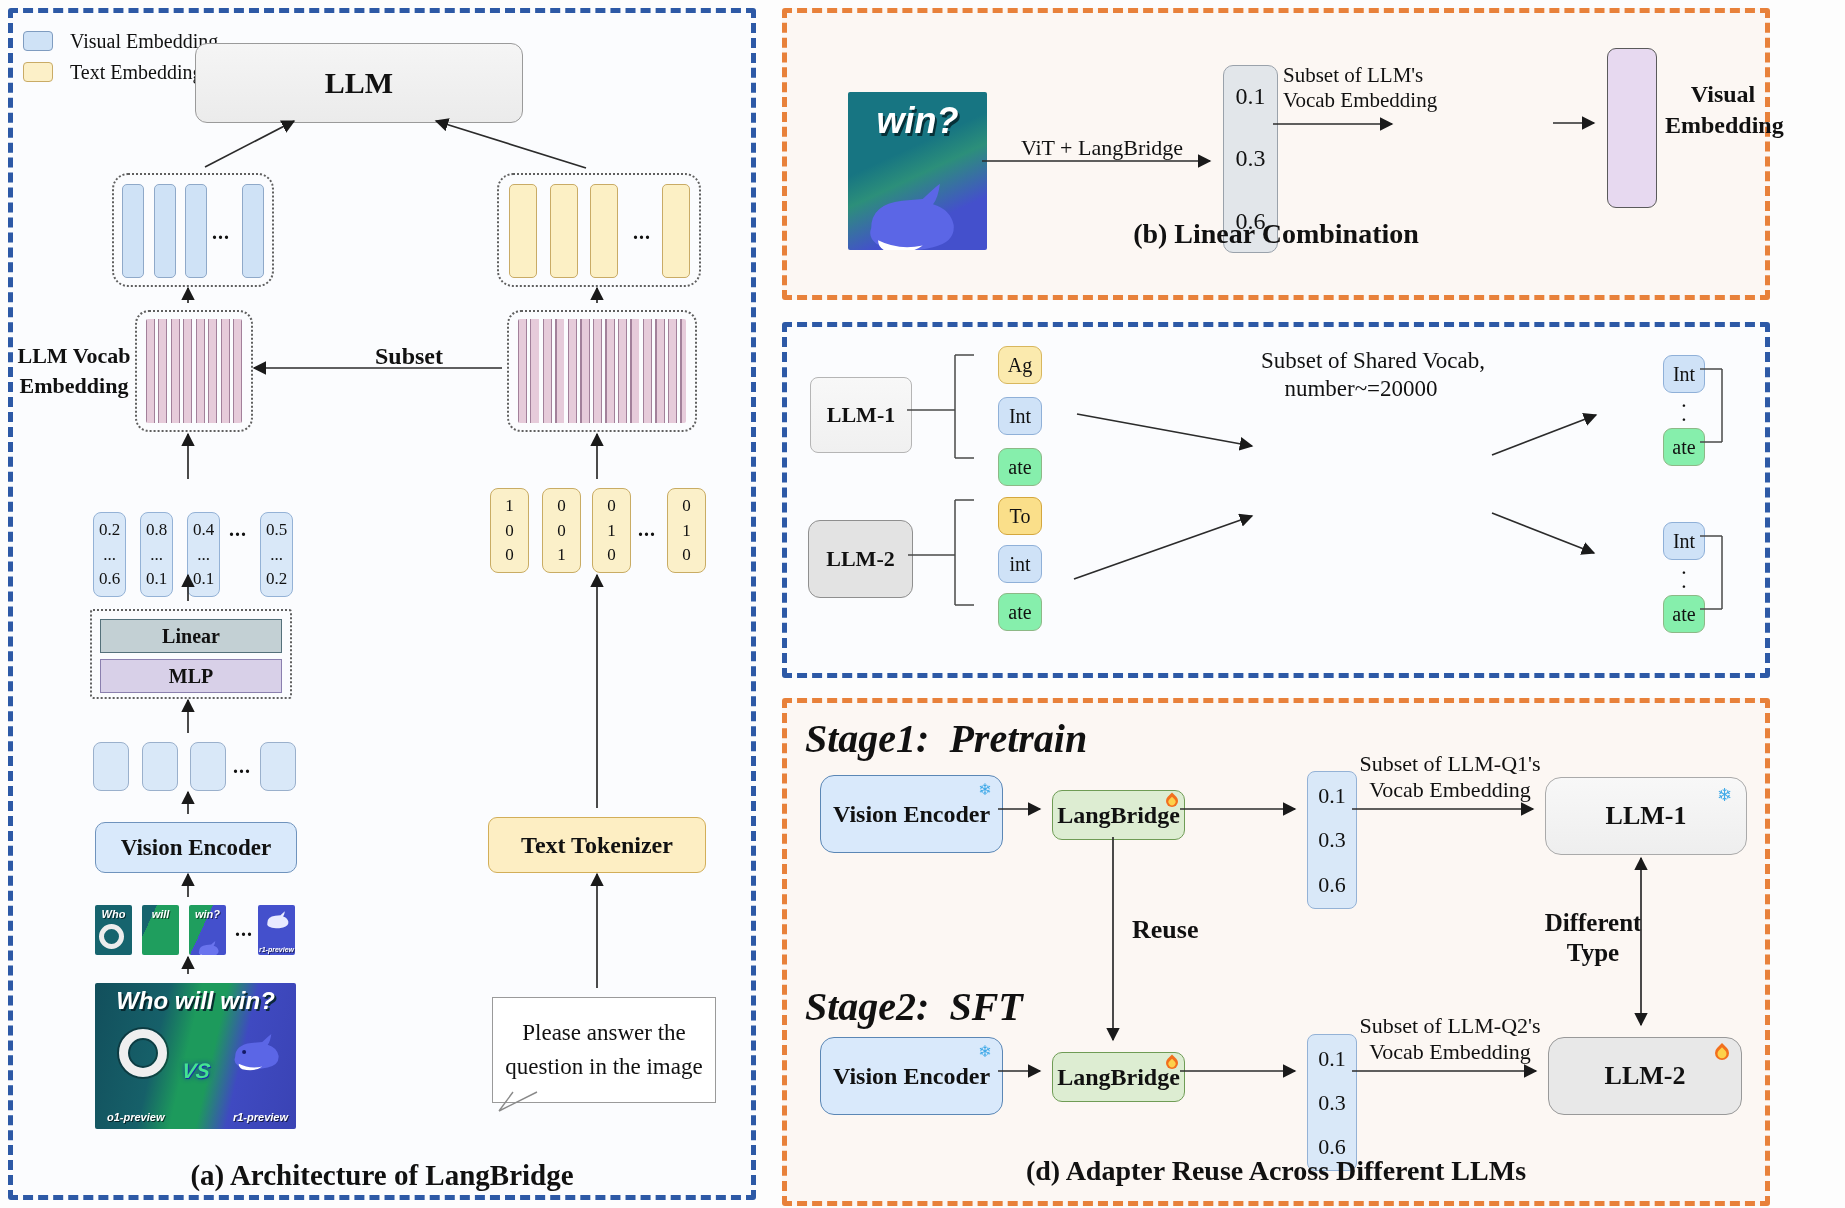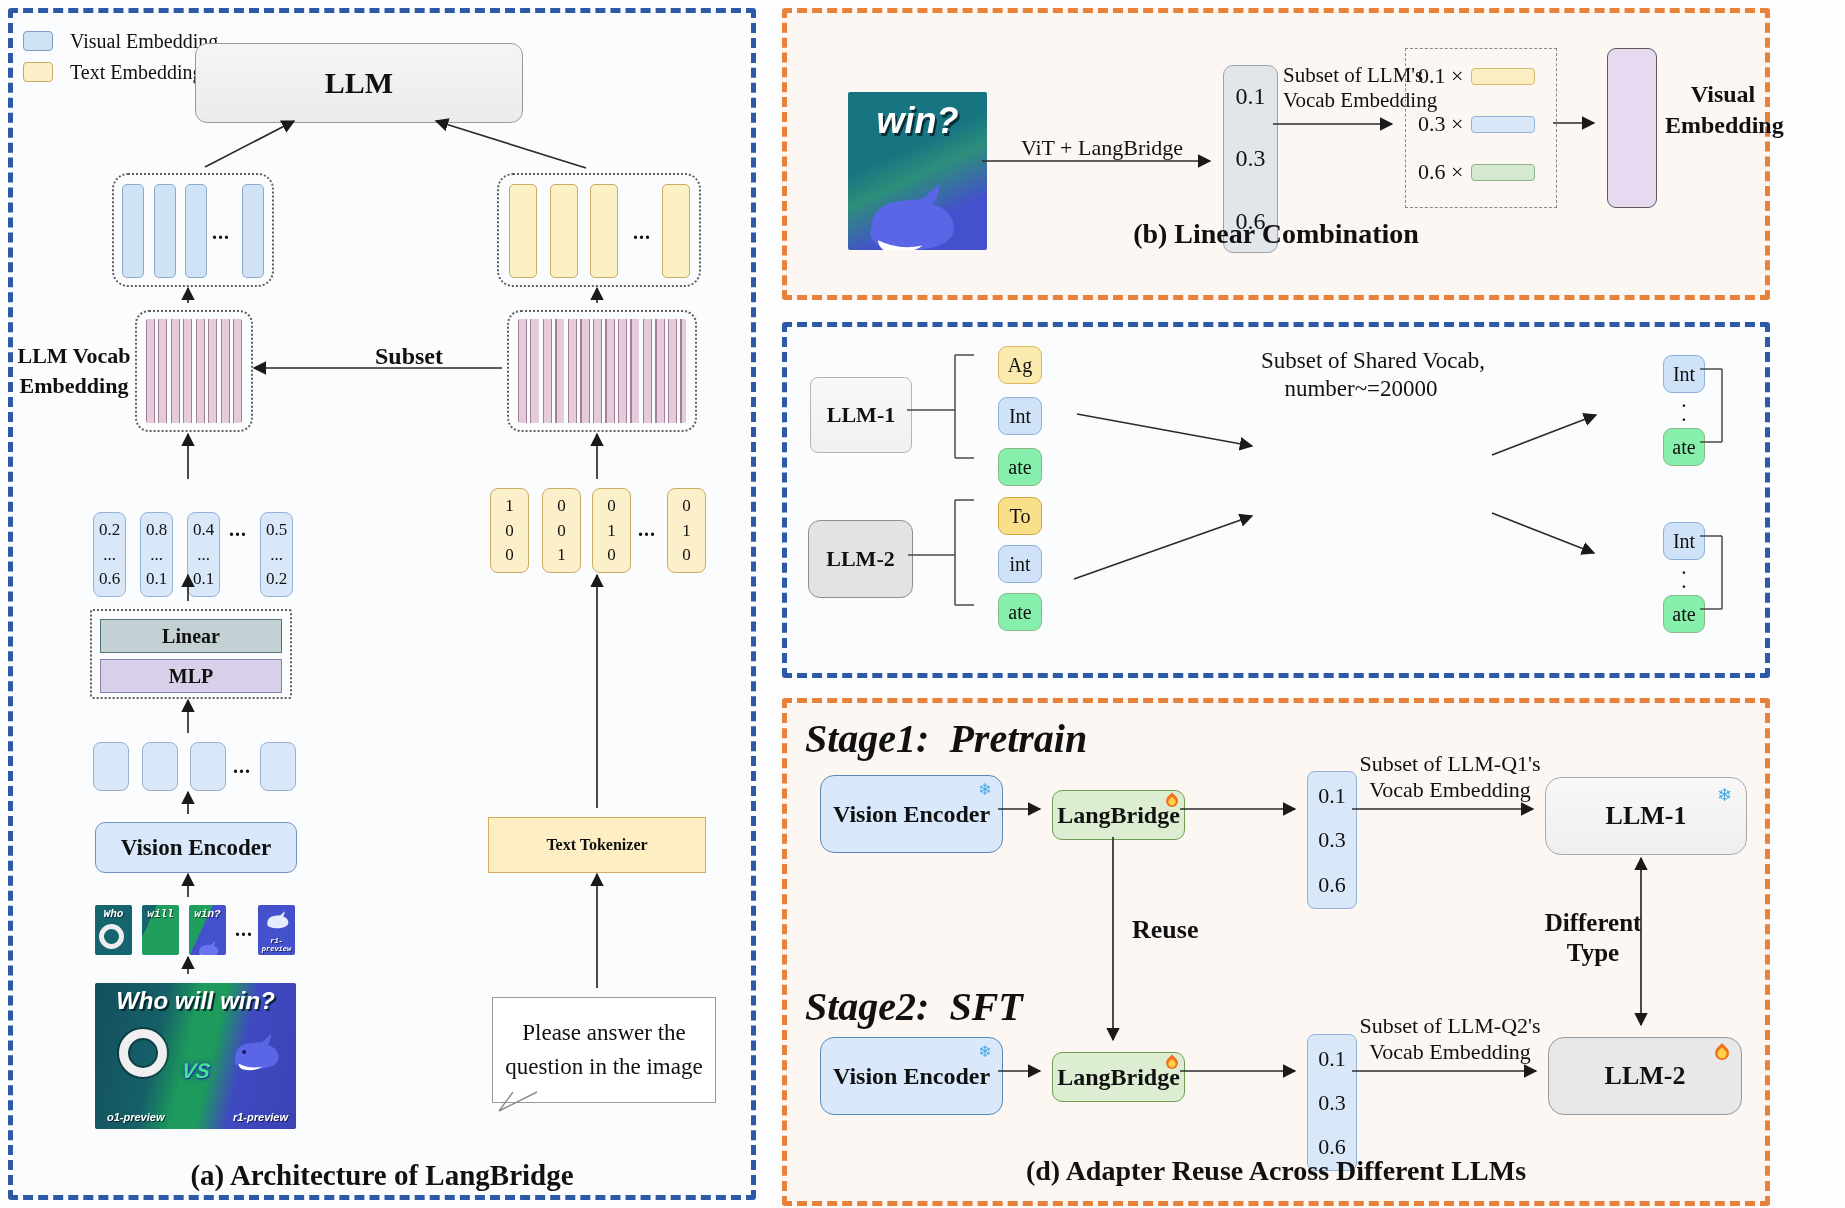--- a/index.html
+++ b/index.html
@@ -16,21 +16,21 @@
   .lbl{position:absolute;font-size:22px;text-align:center;white-space:nowrap;line-height:1.2;}
 
   
   .sw{position:absolute;width:30px;height:20px;border:1.5px solid;border-radius:4px;box-sizing:border-box;}
   .lgl{position:absolute;font-size:20px;margin-left:9px;}
 
   
   .bx{position:absolute;display:flex;align-items:center;justify-content:center;box-sizing:border-box;}
   .llmtop{background:linear-gradient(#f5f5f5,#ebebeb);border:1.5px solid #9a9a9a;border-radius:12px;font-weight:bold;font-size:30px;}
   .ve-a{background:#d9e9fb;border:1.6px solid #6f93bd;border-radius:10px;font-weight:bold;font-size:23px;}
-  .tok{background:#fdeec3;border:1.6px solid #d2ae59;border-radius:0;font-weight:bold;font-size:16px;}
+  .tok{background:#fdeec3;border:1.6px solid #d2ae59;border-radius:9px;font-weight:bold;font-size:24px;}
 
   .dotbox{position:absolute;border:2px dotted #5f5f5f;border-radius:16px;box-sizing:border-box;}
   .r14{border-radius:14px;}
   .sqr{border-radius:3px;}
   .stripes{position:absolute;left:9px;right:9px;top:7px;bottom:7px;border-radius:2px;
     background:repeating-linear-gradient(to right,#a2809a 0 1px,#e6cbda 1px 8px,#a2809a 8px 9px,rgba(0,0,0,0) 9px 12.5px);}
 
   .bar{position:absolute;top:9px;height:94px;border-radius:5px;box-sizing:border-box;}
   .vb{width:22px;background:#cfe2f6;border:1.5px solid #8fa9c9;}
   .yb{width:28px;background:#fcf0c5;border:1.5px solid #c9ab66;}
@@ -46,21 +46,21 @@
   .vec.gray{background:#e2e6ea;border:1.5px solid #9aa2ab;border-radius:10px;}
   .vec.big{font-size:24px;padding:18px 0;}
 
   .lbox{position:absolute;display:flex;align-items:center;justify-content:center;font-weight:bold;font-size:20px;
         border:1.5px solid;border-radius:0;box-sizing:border-box;}
   .sq{position:absolute;width:36px;height:49px;background:#d9e8f8;border:1.5px solid #9ab0cc;border-radius:8px;box-sizing:border-box;top:729px;}
 
   
   .patch{position:absolute;top:892px;height:50px;width:37px;overflow:hidden;border-radius:2px;}
   .ptxt{color:#fff;font-style:italic;font-weight:bold;font-size:11px;display:block;text-align:center;margin-top:3px;
-        font-family:Liberation Mono, monospace;text-shadow:1px 1px 0 rgba(0,0,0,.55);}
+        font-family:Liberation Sans, sans-serif;text-shadow:1px 1px 0 rgba(0,0,0,.55);}
   .ptiny{position:absolute;bottom:2px;left:0;right:0;font-size:7px;margin:0;}
   .ringsm{position:absolute;left:4px;bottom:6px;width:15px;height:15px;border:5px solid #ededed;border-radius:50%;}
   .meme{position:absolute;left:82px;top:970px;width:201px;height:146px;border-radius:2px;overflow:hidden;
         background:linear-gradient(103deg,#124f5c 0%,#166069 32%,#1d9a5c 46%,#1d9a5c 57%,#3f4ac1 70%,#3a43b4 100%);}
   .mtitle{position:absolute;top:4px;left:0;right:0;text-align:center;color:#fff;font-weight:bold;font-style:italic;font-size:24px;
         font-family:"Liberation Sans",sans-serif;text-shadow:2px 2px 0 rgba(5,35,42,.9);}
   .ring{position:absolute;left:24px;top:46px;width:30px;height:30px;border:9px solid #efefef;border-radius:50%;
         box-shadow:0 0 0 2px rgba(0,0,0,.35), inset 0 0 0 2px rgba(0,0,0,.35);}
   .vs{position:absolute;left:50%;top:60%;transform:translate(-50%,-50%) skewX(-8deg);color:#43e492;font-weight:bold;font-style:italic;
         font-size:21px;font-family:"Liberation Sans",sans-serif;text-shadow:0 0 5px #1b2ba8,1px 1px 0 #1b2ba8;}
@@ -263,34 +263,20 @@
       <span>0.1</span>
         <span>0.3</span>
         <span>0.6</span>
     </div>
 
     <div class="lbl" style="left:496px;top:50px;width:128px;font-size:21px">
       <div>Subset of LLM's</div>
       <div>Vocab Embedding</div>
     </div>
 
-    <div class="combo" style="left:618px;top:35px;width:152px;height:160px">
-      <div class="crow" style="top:14px">
-        <span class="coef">0.1 ×</span>
-        <div class="cbar" style="background:#fbeec2;border-color:#d4b96a"></div>
-      </div>
-      <div class="crow" style="top:62px">
-        <span class="coef">0.3 ×</span>
-        <div class="cbar" style="background:#d9e8f8;border-color:#91b3d8"></div>
-      </div>
-      <div class="crow" style="top:110px">
-        <span class="coef">0.6 ×</span>
-        <div class="cbar" style="background:#d5e9d1;border-color:#8bb586"></div>
-      </div>
-    </div>
 
     <div class="pbar" style="left:820px;top:35px;width:50px;height:160px"></div>
 
     <div class="blbl" style="left:878px;top:66px;width:116px">
       <div>Visual</div>
       <div>Embedding</div>
     </div>
 
     <div class="cap" style="top:205px">(b) Linear Combination</div>
   </div>

